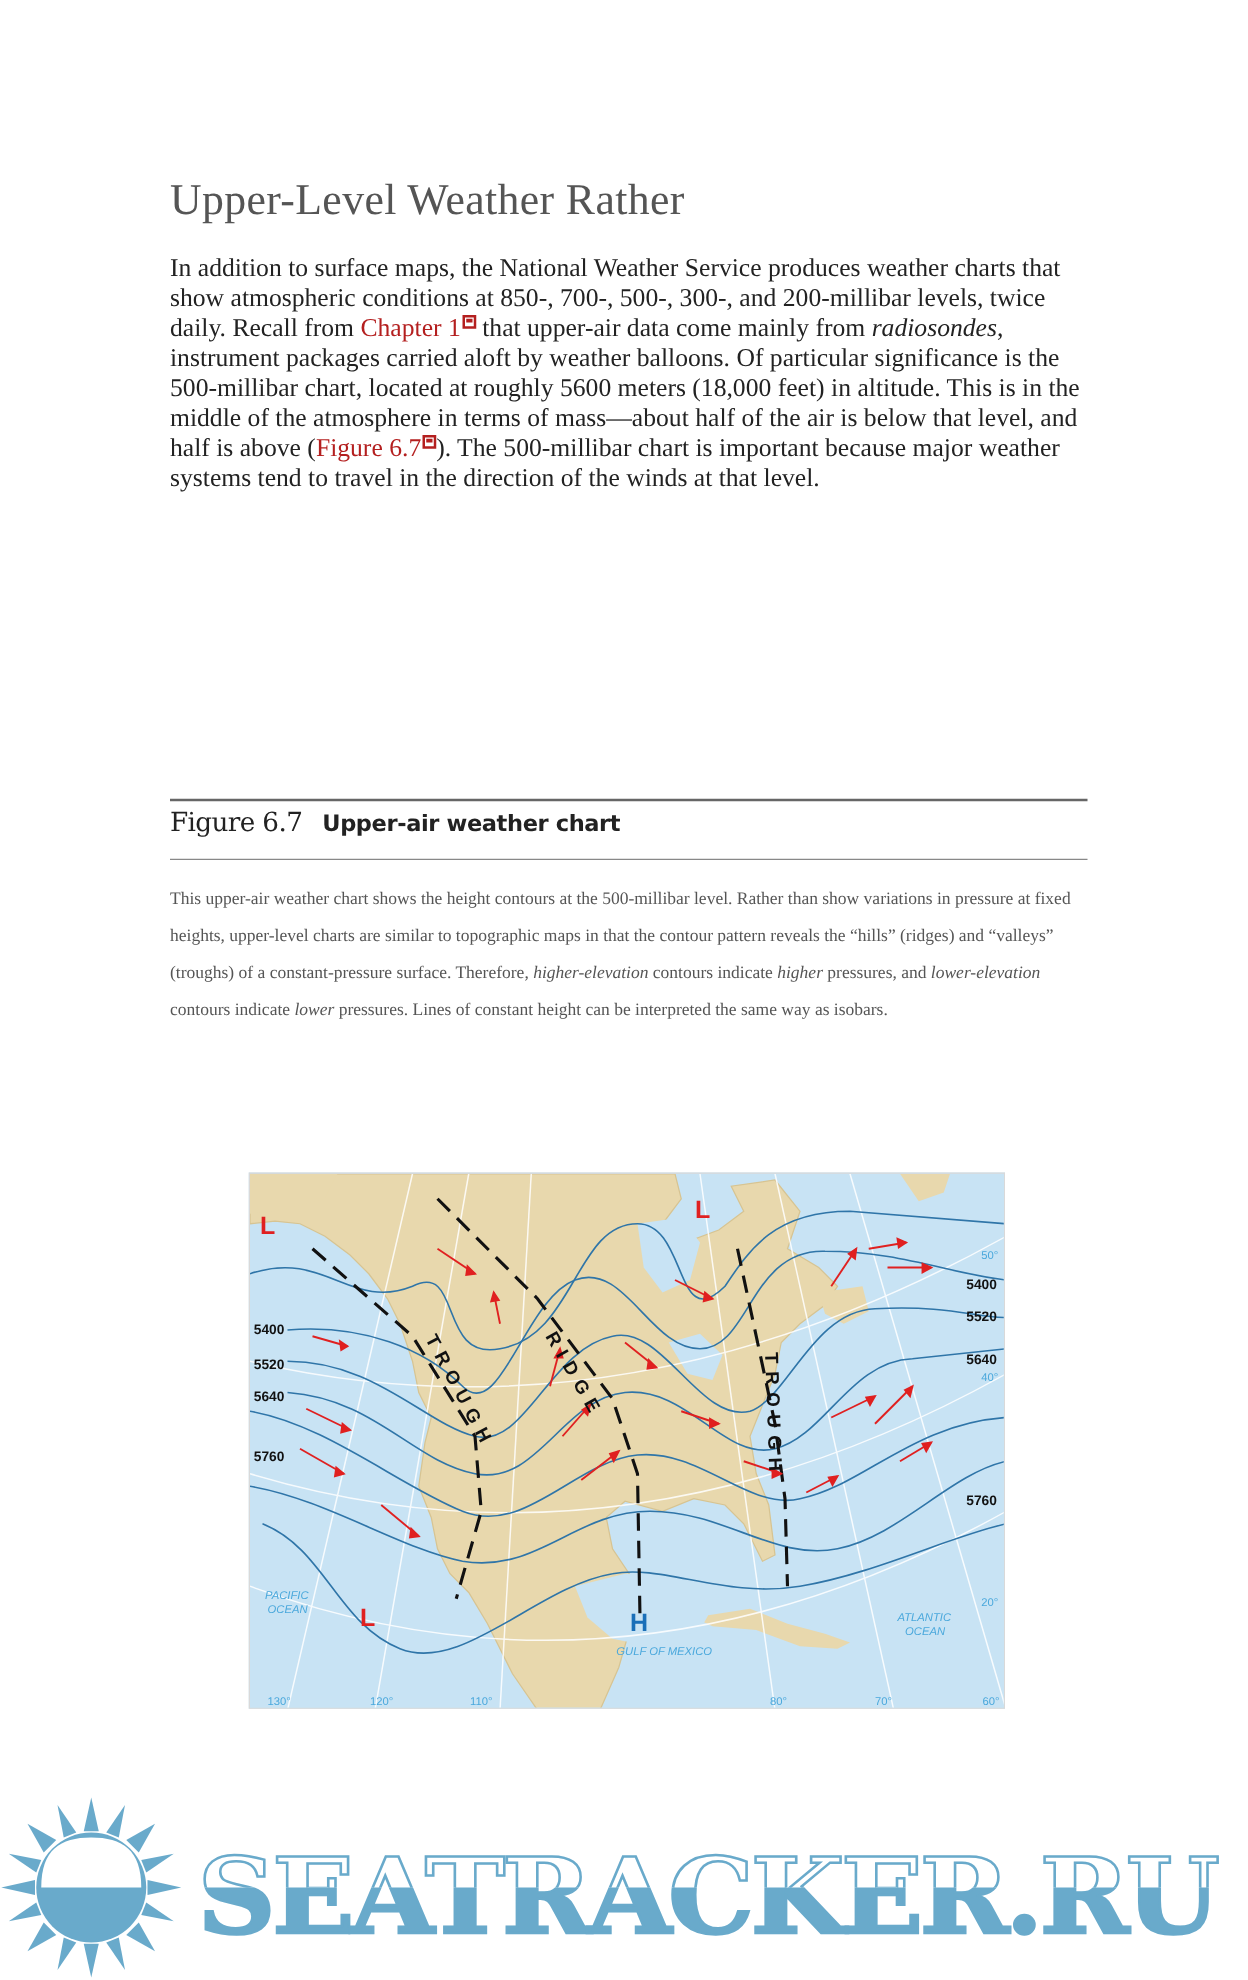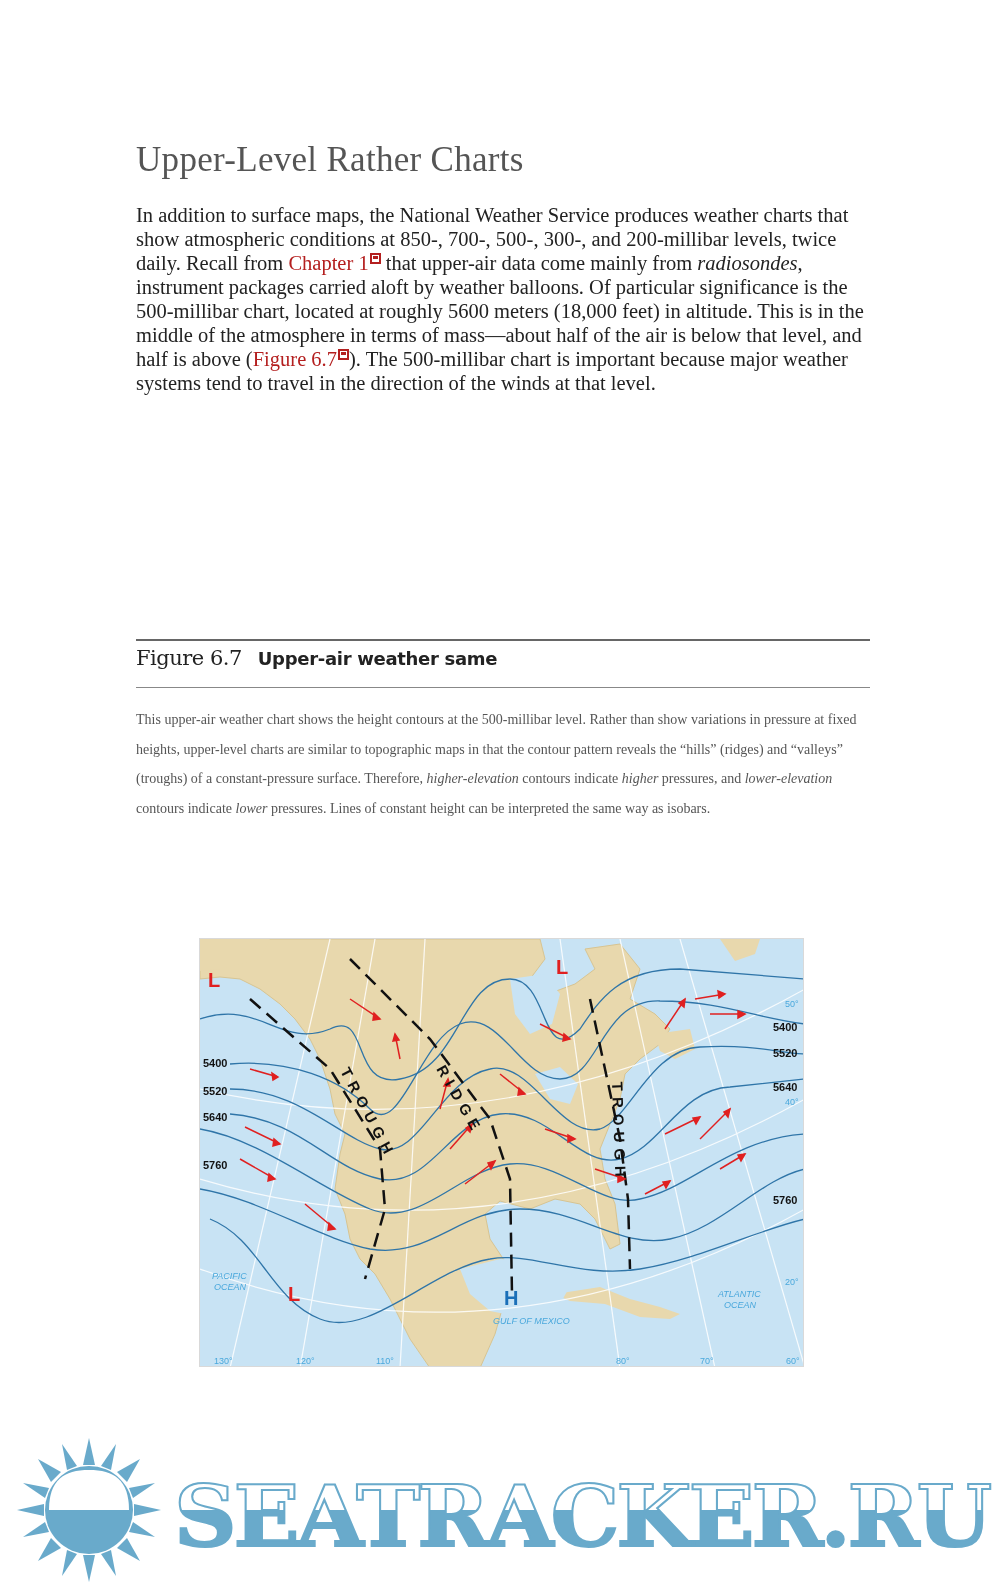--- a/index.html
+++ b/index.html
@@ -34,32 +34,32 @@
       position: absolute; left: 136px; top: 705px; width: 740px;
       font-family: "Liberation Serif", "DejaVu Serif", serif;
       font-size: 14px; line-height: 29.7px; color: #555555; margin: 0;
     }
     .map-wrap {
       position: absolute; left: 199px; top: 938px; width: 605px; height: 429px;
       border: 1px solid #d9d9d9; box-sizing: border-box; overflow: hidden; background: #c8e3f4;
     }
     .map-wrap svg { display: block; }
     .map-label { font-family: "Liberation Sans", "DejaVu Sans", sans-serif; }
-    .watermark { position: absolute; left: 16px; top: 1410px; width: 881px; height: 174px; }
+    .watermark { position: absolute; left: 0; top: 1410px; width: 881px; height: 174px; }
   </style>
 </head>
 <body>
 
-<h1 class="section-title">Upper-Level Rather Charts</h1>
+<h1 class="section-title">Upper-Level Weather Rather</h1>
 
 <p class="body-text"><span>In addition to surface maps, the National Weather Service produces weather charts that show atmospheric conditions at 850-, 700-, 500-, 300-, and 200-millibar levels, twice daily. Recall from </span><span class="link"><span>Chapter 1</span><span class="ext-icon"></span></span><span> that upper-air data come mainly from </span><em>radiosondes</em><span>, instrument packages carried aloft by weather balloons. Of particular significance is the 500-millibar chart, located at roughly 5600 meters (18,000 feet) in altitude. This is in the middle of the atmosphere in terms of mass—about half of the air is below that level, and half is above (</span><span class="link"><span>Figure 6.7</span><span class="ext-icon"></span></span><span>). The 500-millibar chart is important because major weather systems tend to travel in the direction of the winds at that level.</span></p>
 
 <div class="fig-rule top"></div>
 <div class="fig-header">
-  <span class="fig-num">Figure 6.7</span><span class="fig-title">Upper-air weather same</span>
+  <span class="fig-num">Figure 6.7</span><span class="fig-title">Upper-air weather chart</span>
 </div>
 <div class="fig-rule bottom"></div>
 
 <p class="caption"><span>This upper-air weather chart shows the height contours at the 500-millibar level. Rather than show variations in pressure at fixed heights, upper-level charts are similar to topographic maps in that the contour pattern reveals the “hills” (ridges) and “valleys” (troughs) of a constant-pressure surface. Therefore, </span><em>higher-elevation</em><span> contours indicate </span><em>higher</em><span> pressures, and </span><em>lower-elevation</em><span> contours indicate </span><em>lower</em><span> pressures. Lines of constant height can be interpreted the same way as isobars.</span></p>
 
 <div class="map-wrap">
   <svg width="605" height="429" viewBox="0 0 605 429">
 
     <rect x="0" y="0" width="605" height="429" fill="#c8e3f4"></rect>
 

